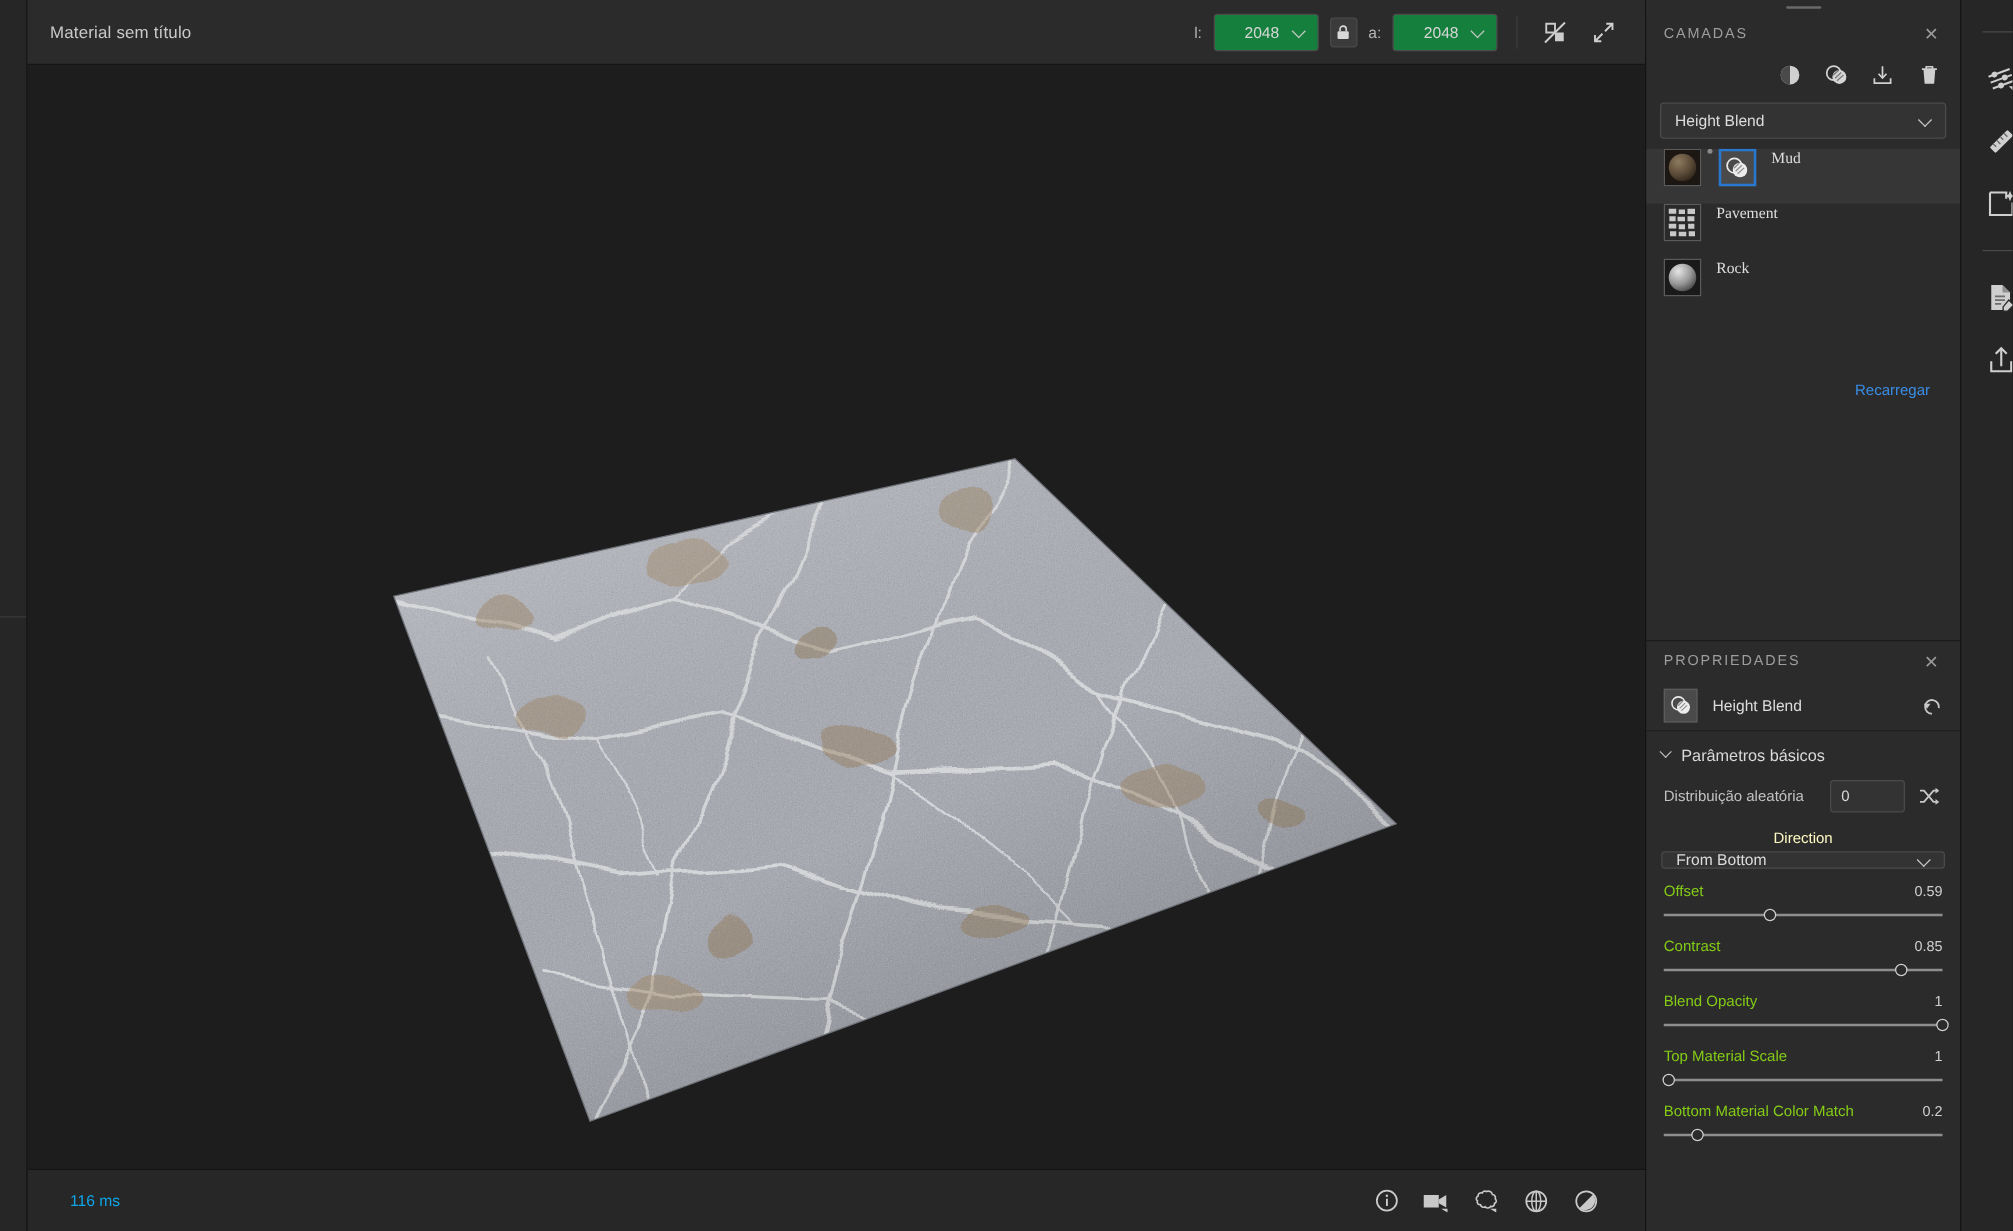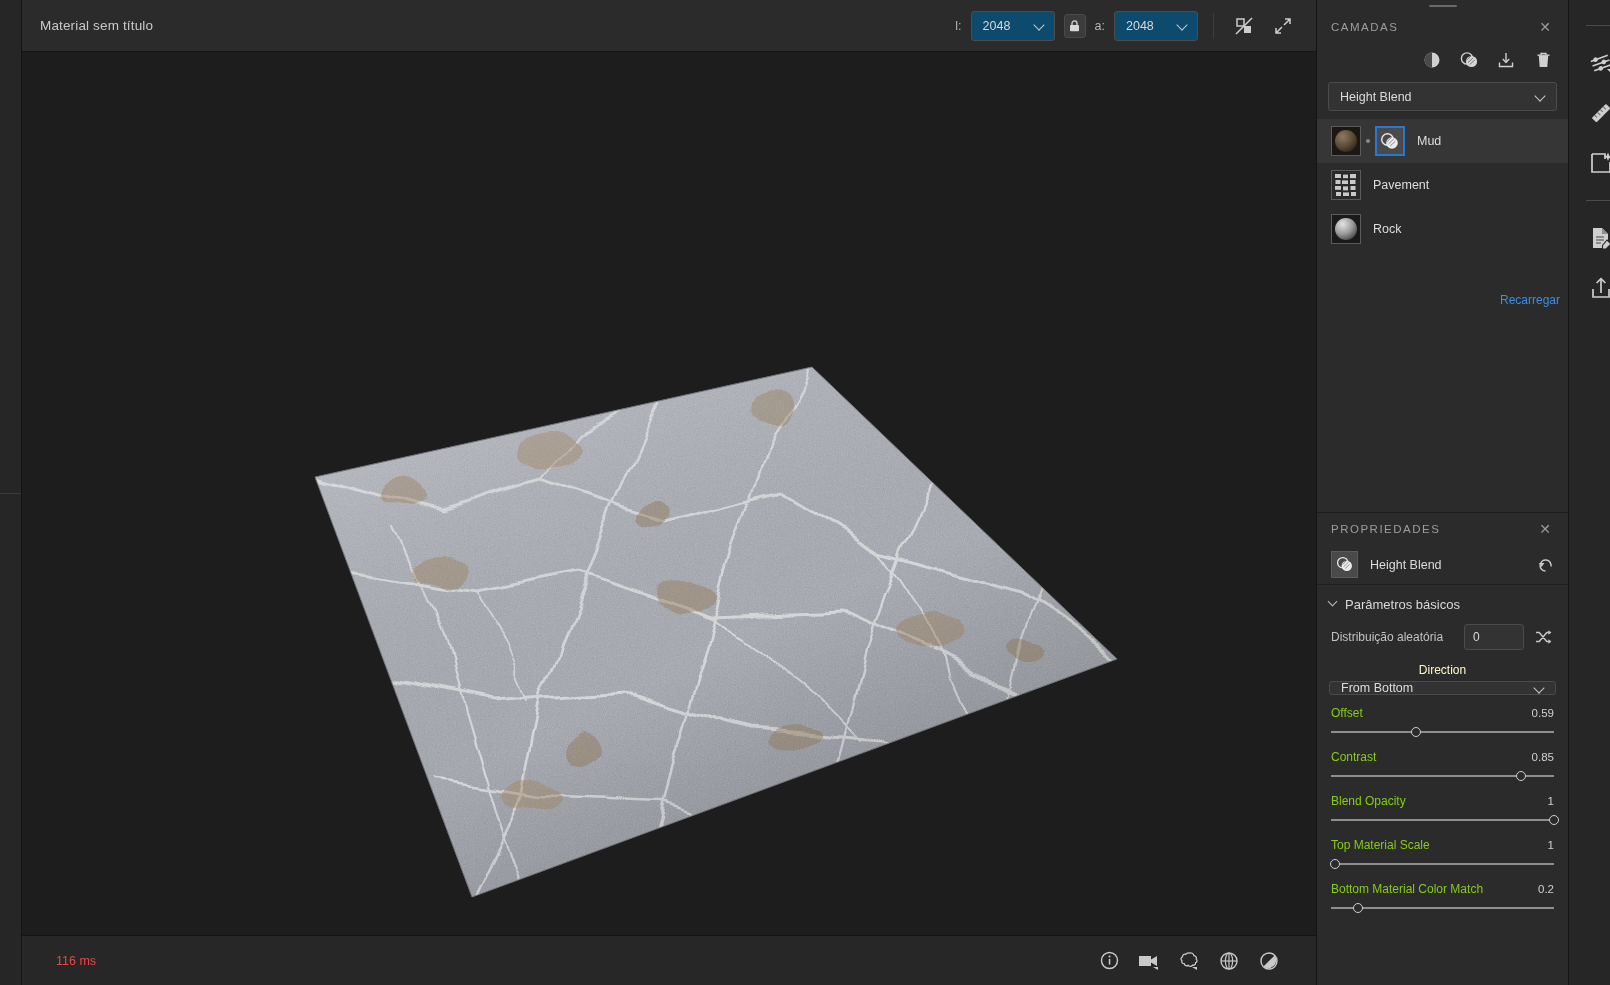--- a/index.html
+++ b/index.html
@@ -37,23 +37,23 @@
     border-bottom: 1px solid #151515;
     display: flex; align-items: center; padding: 0 18px;
     position: relative;
   }
   .topbar .title { font-size: 13.5px; color: #c9c9c9; letter-spacing: .15px; }
   .topbar .right {
     margin-left: auto; display: flex; align-items: center; gap: 9px;
   }
   .dim-label { font-size: 12.5px; color: #b4b4b4; }
   .combo {
-    height: 30px; min-width: 84px; background: #0c4a6e;
+    height: 30px; min-width: 84px; background: #15803d;
     border: 1px solid #4c4c4c; border-radius: 3px;
-    display: flex; align-items: center; padding: 0 8px 0 11px;
+    display: flex; align-items: center; padding: 0 8px 0 24px;
     font-size: 12.5px; color: #d7d7d7; cursor: pointer;
   }
   .combo .val { flex: 1; }
   .chev { width: 11px; height: 11px; display: inline-block; position: relative; flex: 0 0 11px;}
   .chev::before {
     content: ""; position: absolute; left: 0px; top: 1px;
     width: 7px; height: 7px; border-right: 1.6px solid #c6c6c6;
     border-bottom: 1.6px solid #c6c6c6; transform: rotate(45deg);
   }
   .lock-btn {
@@ -75,21 +75,21 @@
   .plane-wrap {
     position: absolute; left: 0; top: 0; width: 100%; height: 100%;
   }
 
   
   .statusbar {
     height: 50px; background: #272727;
     border-top: 1px solid #141414;
     display: flex; align-items: center; padding: 0 34px;
   }
-  .statusbar .ms { font-size: 12.5px; color: #ef4444; }
+  .statusbar .ms { font-size: 12.5px; color: #0ea5e9; }
   .statusbar .tools { margin-left: auto; display: flex; align-items: center; gap: 14px; }
   .statusbar .tools .icon-btn { width: 26px; height: 26px; }
 
   
   .rightcol {
     width: 252px; flex: 0 0 252px; height: 985px;
     background: #2b2b2b; display: flex; flex-direction: column;
     border-left: 1px solid #141414;
   }
   .panel-grip {
@@ -119,37 +119,37 @@
   .layer-tools .icon-btn { width: 22px; height: 22px; }
   .blendselect {
     margin: 5px 11px 8px 11px; height: 29px;
     background: #333333; border: 1px solid #4b4b4b; border-radius: 3px;
     display: flex; align-items: center; padding: 0 9px 0 11px;
     font-size: 12.5px; color: #dcdcdc; cursor: pointer;
   }
   .blendselect .val { flex: 1; }
   .layers-list { flex: 1; overflow: hidden; position: relative; }
   .layer-row {
-    height: 44px; display: flex; align-items: center;
-    padding: 0 0 0 14px; cursor: pointer; gap: 0px;
+    height: 44px; display: flex; 
+    padding: 0 0 0 14px; cursor: pointer; gap: 0px; font-family: Liberation Serif, serif;
   }
   .layer-row.selected { background: #363636; }
   .thumb {
     width: 30px; height: 30px; border: 1px solid #5b5b5b;
     flex: 0 0 30px; background: #1e1e1e; overflow: hidden; position: relative;
   }
   .dot { width: 4px; height: 4px; border-radius: 50%; background: #8a8a8a; margin: 0 5px; flex: 0 0 4px;}
   .blendthumb {
     width: 30px; height: 30px; flex: 0 0 30px; border: 2px solid #2878d0;
     background: #4a4a4a; display: flex; align-items: center; justify-content: center;
   }
   .layer-name { font-size: 12.5px; color: #dedede; margin-left: 12px; }
   .reload-link {
-    text-align: right; padding: 0 8px; font-size: 12px;
-    color: #3a8ee6; cursor: pointer; margin-top: 42px;
+    text-align: right; padding: 0 24px; font-size: 12px;
+    color: #3a8ee6; cursor: pointer; margin-top: 54px;
   }
 
   
   .props-panel { flex: 1; display: flex; flex-direction: column; overflow: hidden; }
   .prop-head-row {
     height: 40px; display: flex; align-items: center; padding: 0 14px;
     border-bottom: 1px solid #1f1f1f;
   }
   .prop-head-row .pthumb {
     width: 27px; height: 27px; border: 1px solid #5b5b5b; background: #4a4a4a;

